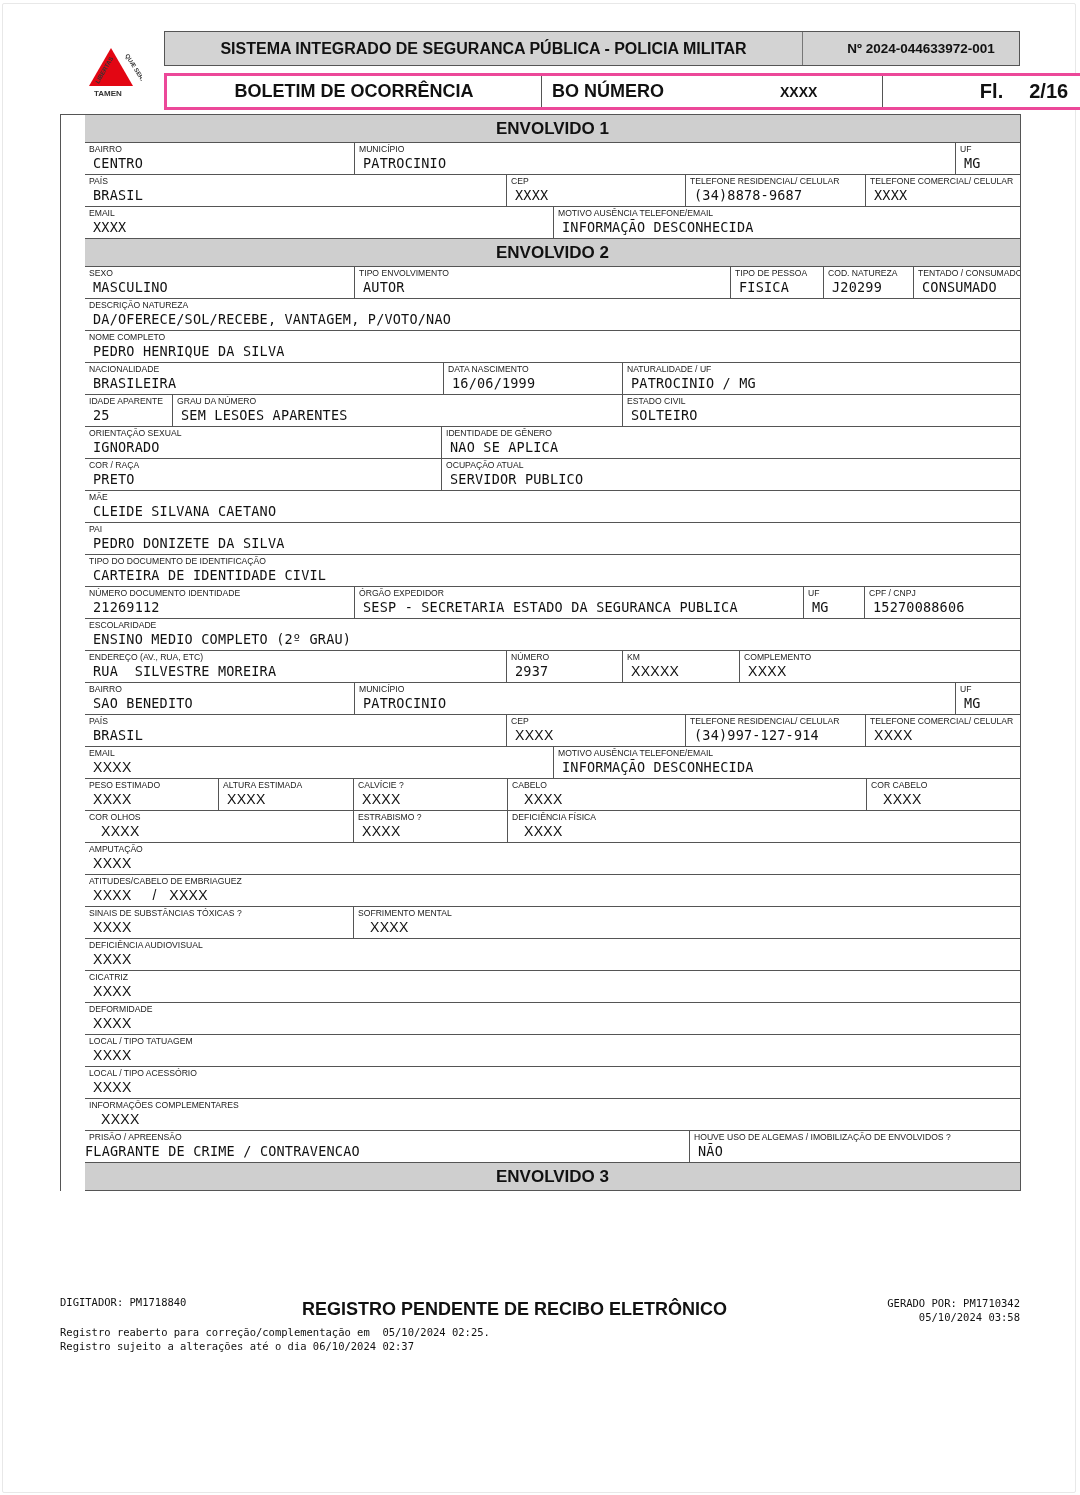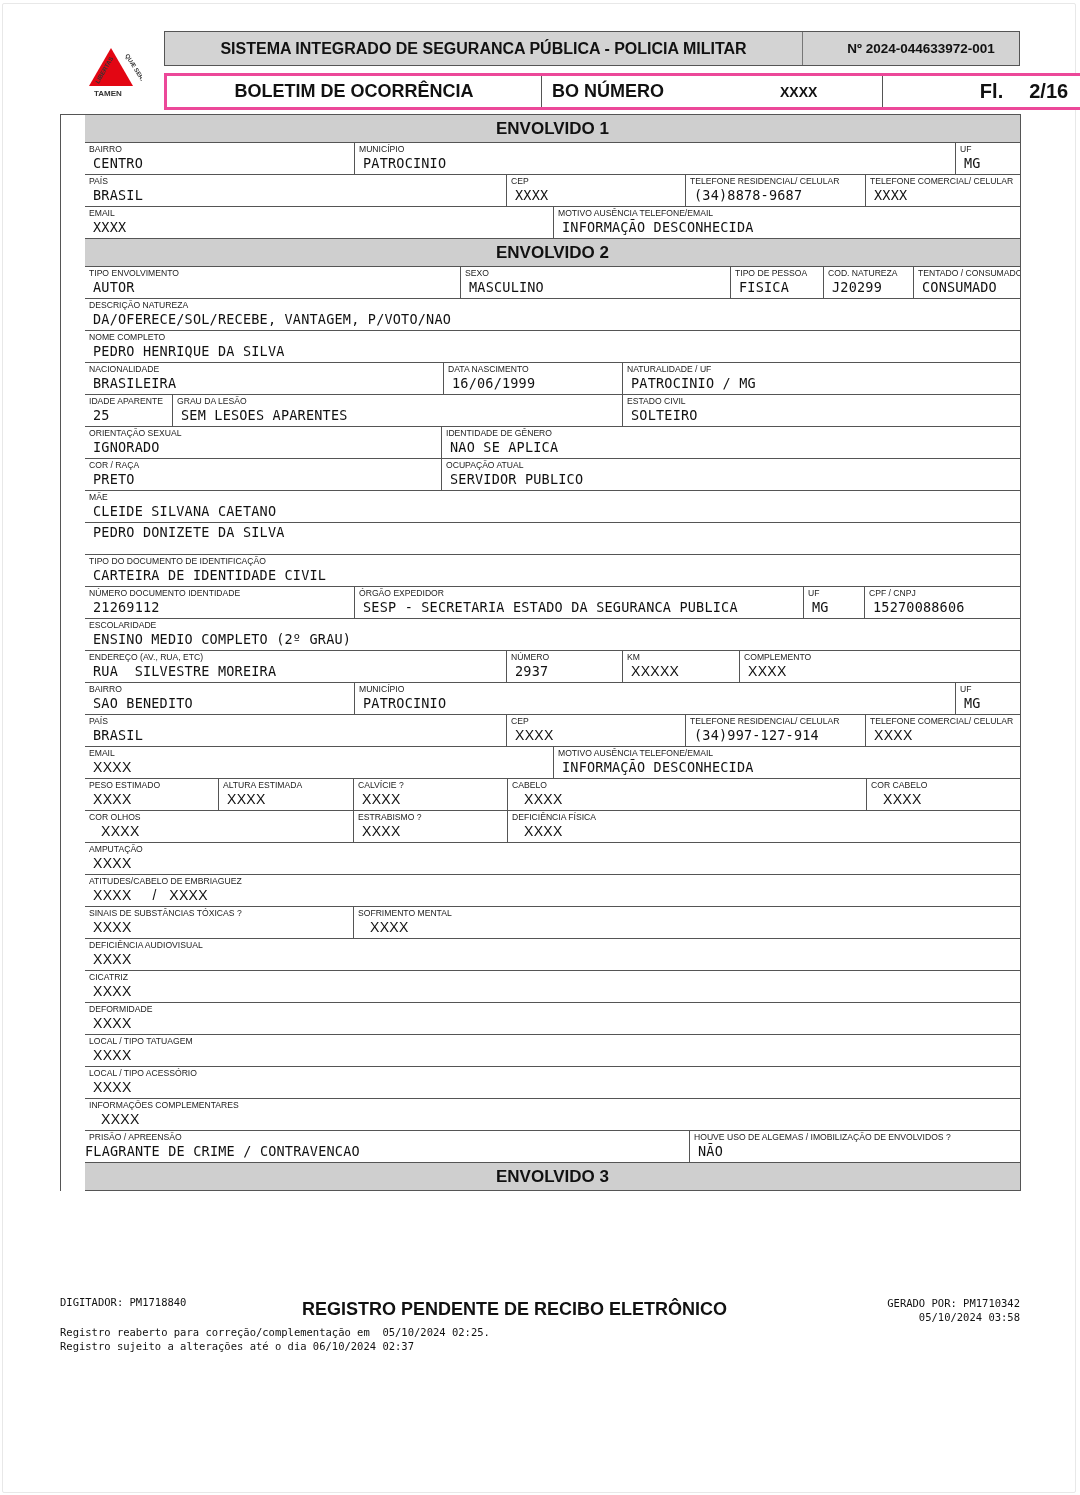--- a/index.html
+++ b/index.html
@@ -117,28 +117,28 @@
     </div>
     <div class="cell" style="flex:1">
       <span class="lbl">MOTIVO AUSÊNCIA TELEFONE/EMAIL</span>
       <span class="val">INFORMAÇÃO DESCONHECIDA</span>
     </div>
   </div>
 
   <div class="sec">ENVOLVIDO 2</div>
 
   <div class="row">
+    <div class="cell" style="width:270px">
+      <span class="lbl">SEXO</span>
+      <span class="val">MASCULINO</span>
+    </div>
     <div class="cell" style="width:376px">
       <span class="lbl">TIPO ENVOLVIMENTO</span>
       <span class="val">AUTOR</span>
     </div>
-    <div class="cell" style="width:270px">
-      <span class="lbl">SEXO</span>
-      <span class="val">MASCULINO</span>
-    </div>
     <div class="cell" style="width:93px">
       <span class="lbl">TIPO DE PESSOA</span>
       <span class="val">FISICA</span>
     </div>
     <div class="cell" style="width:90px">
       <span class="lbl">COD. NATUREZA</span>
       <span class="val">J20299</span>
     </div>
     <div class="cell" style="flex:1">
       <span class="lbl">TENTADO / CONSUMADO</span>
@@ -174,21 +174,21 @@
       <span class="val">PATROCINIO / MG</span>
     </div>
   </div>
 
   <div class="row">
     <div class="cell" style="width:88px">
       <span class="lbl">IDADE APARENTE</span>
       <span class="val">25</span>
     </div>
     <div class="cell" style="width:450px">
-      <span class="lbl">GRAU DA LESÃO</span>
+      <span class="lbl">GRAU DA NÚMERO</span>
       <span class="val">SEM LESOES APARENTES</span>
     </div>
     <div class="cell" style="flex:1">
       <span class="lbl">ESTADO CIVIL</span>
       <span class="val">SOLTEIRO</span>
     </div>
   </div>
 
   <div class="row">
     <div class="cell" style="width:357px">
@@ -214,20 +214,21 @@
 
   <div class="row">
     <div class="cell" style="flex:1">
       <span class="lbl">MÃE</span>
       <span class="val">CLEIDE SILVANA CAETANO</span>
     </div>
   </div>
 
   <div class="row">
     <div class="cell" style="flex:1">
+      <span class="lbl">PAI</span>
       <span class="val">PEDRO DONIZETE DA SILVA</span>
     </div>
   </div>
 
   <div class="row">
     <div class="cell" style="flex:1">
       <span class="lbl">TIPO DO DOCUMENTO DE IDENTIFICAÇÃO</span>
       <span class="val">CARTEIRA DE IDENTIDADE CIVIL</span>
     </div>
   </div>

